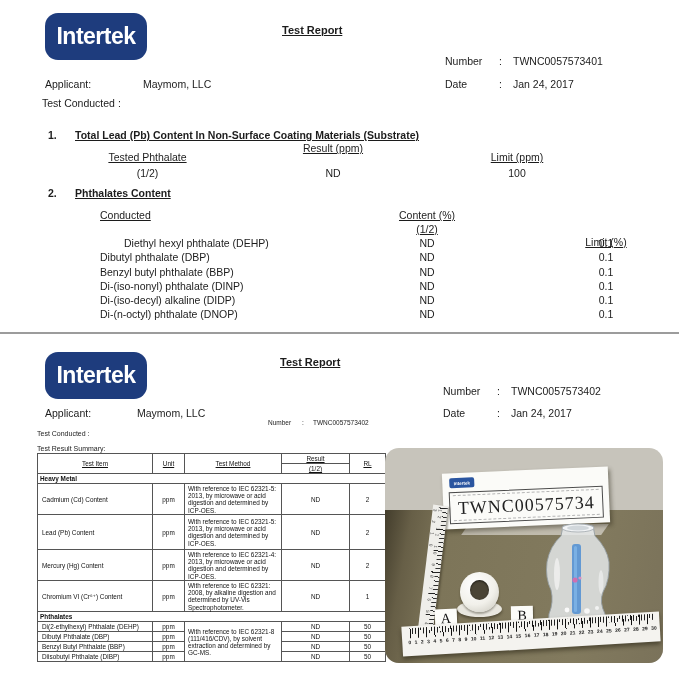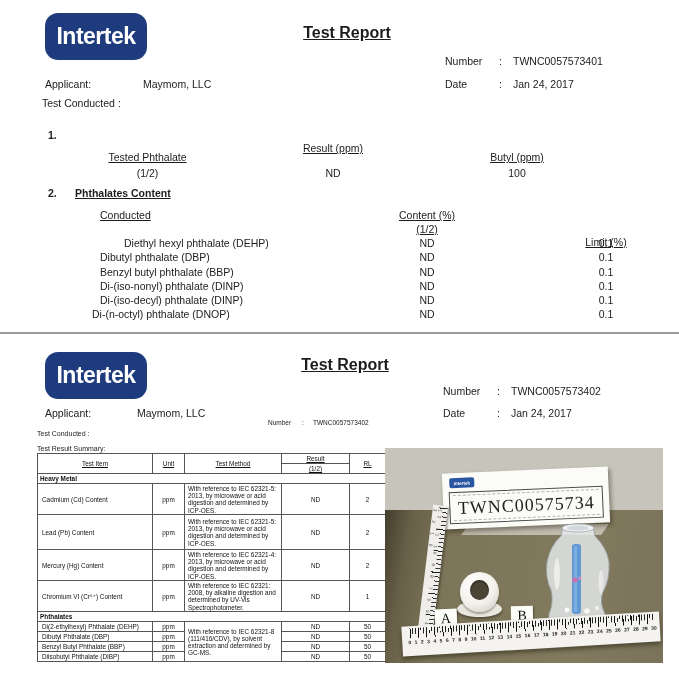--- a/index.html
+++ b/index.html
@@ -1,30 +1,30 @@
 <!DOCTYPE html>
 <html><head>
 <meta charset="utf-8">
 <style>
   html,body{margin:0;padding:0;}
   body{
     width:679px;height:679px;position:relative;background:#ffffff;
     font-family:"Liberation Sans","DejaVu Sans",sans-serif;color:#1c1c1c;
     overflow:hidden;
   }
-  .abs{position:absolute;}
+  .abs{position:absolute;border-radius:14px;}
   
   .logo{
     background:#1e3c7d;color:#ffffff;border-radius:13px;
     display:flex;align-items:center;justify-content:center;
     font-weight:bold;font-size:23px;letter-spacing:-0.5px;
   }
   .logo-big{width:102px;height:47px;}
   
-  .rtitle{font-weight:bold;text-decoration:underline;font-size:16px;text-align:center;}
+  .rtitle{font-weight:bold;text-decoration:underline;font-size:11px;text-align:left;}
   .t10{font-size:10.5px;}
   .bold{font-weight:bold;}
   .ul{text-decoration:underline;}
   
   .colbox{position:absolute;width:120px;text-align:center;font-size:10.5px;}
   .divider{position:absolute;left:0;width:679px;height:2px;background:#9c9c9c;}
   
   .t65{font-size:6.5px;}
   .t7{font-size:7px;}
   
@@ -100,24 +100,25 @@
 
   <div class="abs t10" style="left:45px;top:78px;">Applicant:</div>
   <div class="abs t10" style="left:143px;top:78px;">Maymom, LLC</div>
   <div class="abs t10" style="left:445px;top:78px;">Date</div>
   <div class="abs t10" style="left:499px;top:78px;">:</div>
   <div class="abs t10" style="left:513px;top:78px;">Jan 24, 2017</div>
 
   <div class="abs t10" style="left:42px;top:97px;">Test Conducted :</div>
 
   <div class="abs t10 bold" style="left:48px;top:129px;">1.</div>
+  <div class="abs t10 bold ul" style="left:75px;top:129px;">Total Lead (Pb) Content In Non-Surface Coating Materials (Substrate)</div>
 
   <div class="colbox ul" style="left:80px;top:151px;width:135px;">Tested Phthalate</div>
   <div class="colbox ul" style="left:273px;top:142px;">Result (ppm)</div>
-  <div class="colbox ul" style="left:457px;top:151px;">Butyl (ppm)</div>
+  <div class="colbox ul" style="left:457px;top:151px;">Limit (ppm)</div>
 
   <div class="colbox" style="left:80px;top:167px;width:135px;">(1/2)</div>
   <div class="colbox" style="left:273px;top:167px;">ND</div>
   <div class="colbox" style="left:457px;top:167px;">100</div>
 
   <div class="abs t10 bold" style="left:48px;top:187px;">2.</div>
   <div class="abs t10 bold ul" style="left:75px;top:187px;">Phthalates Content</div>
 
   <div class="abs t10 ul" style="left:100px;top:209px;">Conducted</div>
   <div class="colbox ul" style="left:367px;top:209px;">Content (%)</div>
@@ -133,25 +134,25 @@
   <div class="colbox" style="left:546px;top:251px;">0.1</div>
 
   <div class="abs t10" style="left:100px;top:266px;">Benzyl butyl phthalate (BBP)</div>
   <div class="colbox" style="left:367px;top:266px;">ND</div>
   <div class="colbox" style="left:546px;top:266px;">0.1</div>
 
   <div class="abs t10" style="left:100px;top:280px;">Di-(iso-nonyl) phthalate (DINP)</div>
   <div class="colbox" style="left:367px;top:280px;">ND</div>
   <div class="colbox" style="left:546px;top:280px;">0.1</div>
 
-  <div class="abs t10" style="left:100px;top:294px;">Di-(iso-decyl) phthalate (DINP)</div>
+  <div class="abs t10" style="left:100px;top:294px;">Di-(iso-decyl) alkaline (DIDP)</div>
   <div class="colbox" style="left:367px;top:294px;">ND</div>
   <div class="colbox" style="left:546px;top:294px;">0.1</div>
 
-  <div class="abs t10" style="left:92px;top:308px;">Di-(n-octyl) phthalate (DNOP)</div>
+  <div class="abs t10" style="left:100px;top:308px;">Di-(n-octyl) phthalate (DNOP)</div>
   <div class="colbox" style="left:367px;top:308px;">ND</div>
   <div class="colbox" style="left:546px;top:308px;">0.1</div>
 </div>
 
 <div class="divider" style="top:332px;"></div>
 
 <div class="abs" style="left:0;top:334px;width:679px;height:345px;">
   <div class="abs logo logo-big" style="left:45px;top:18px;">
     <span>Intertek</span>
   </div>

